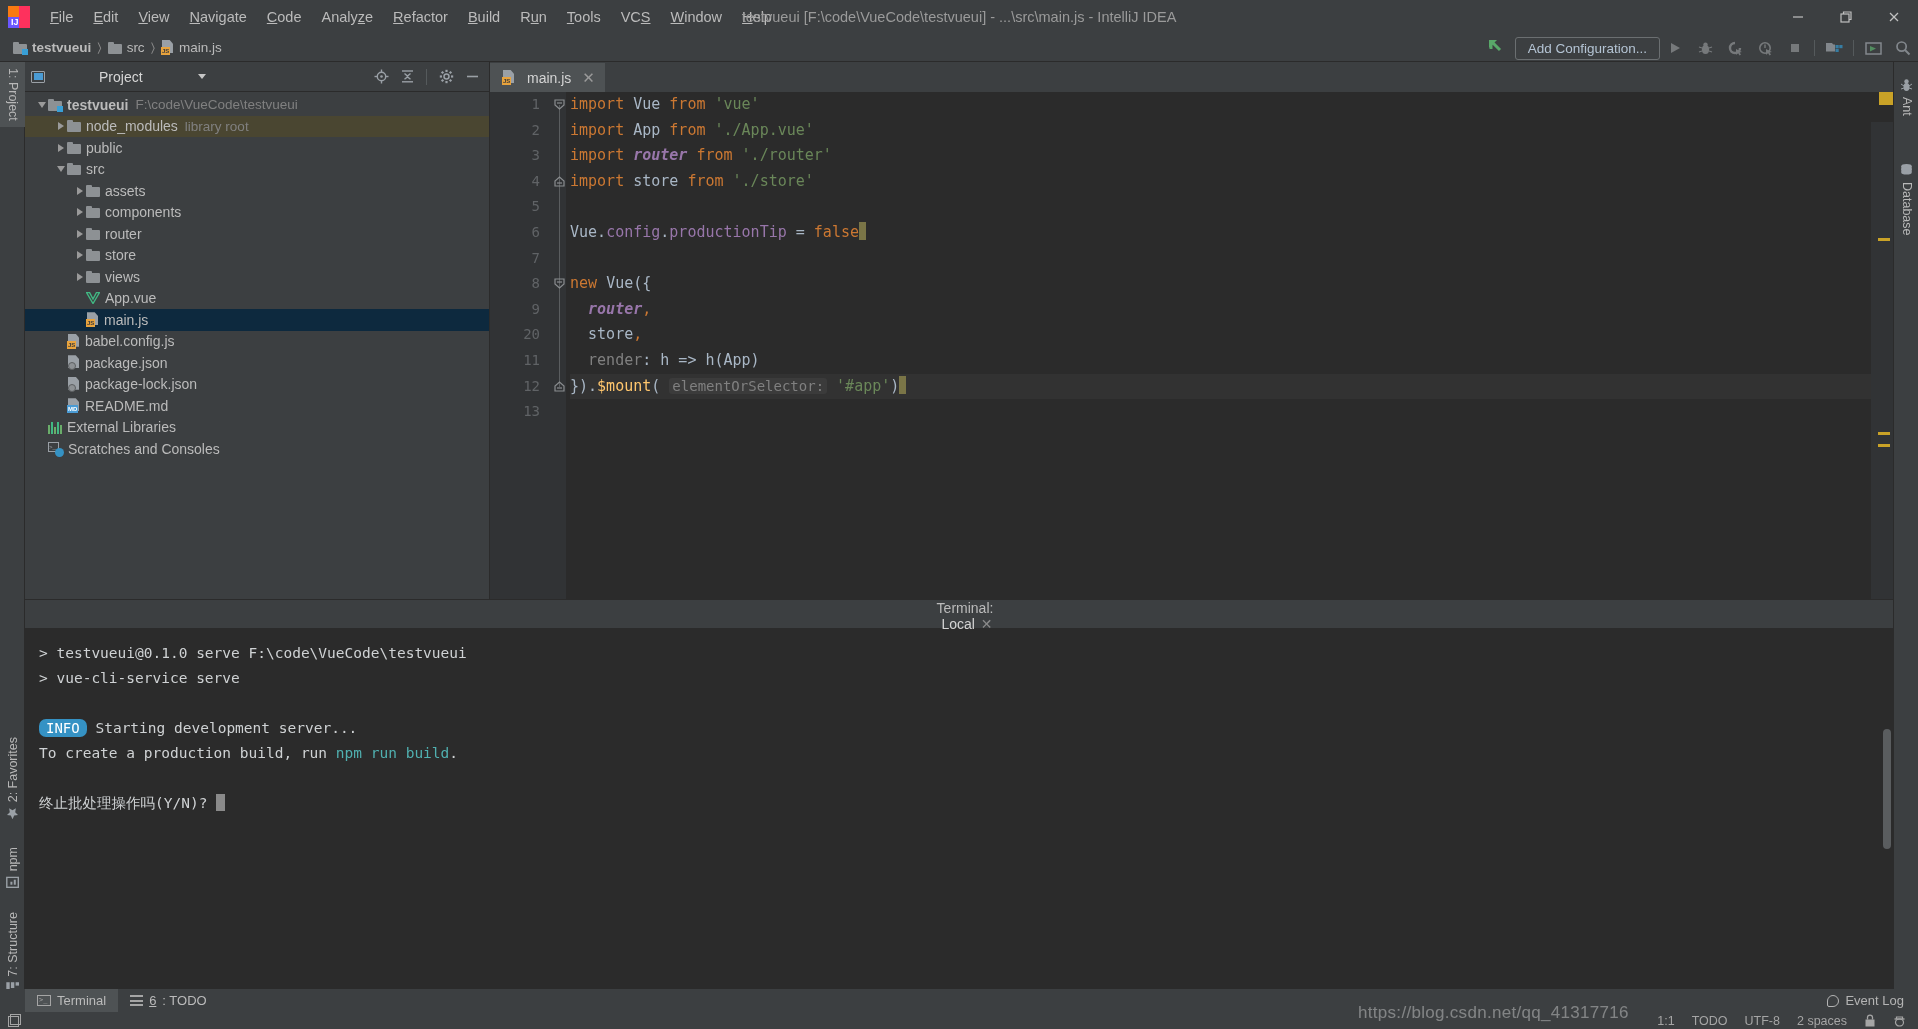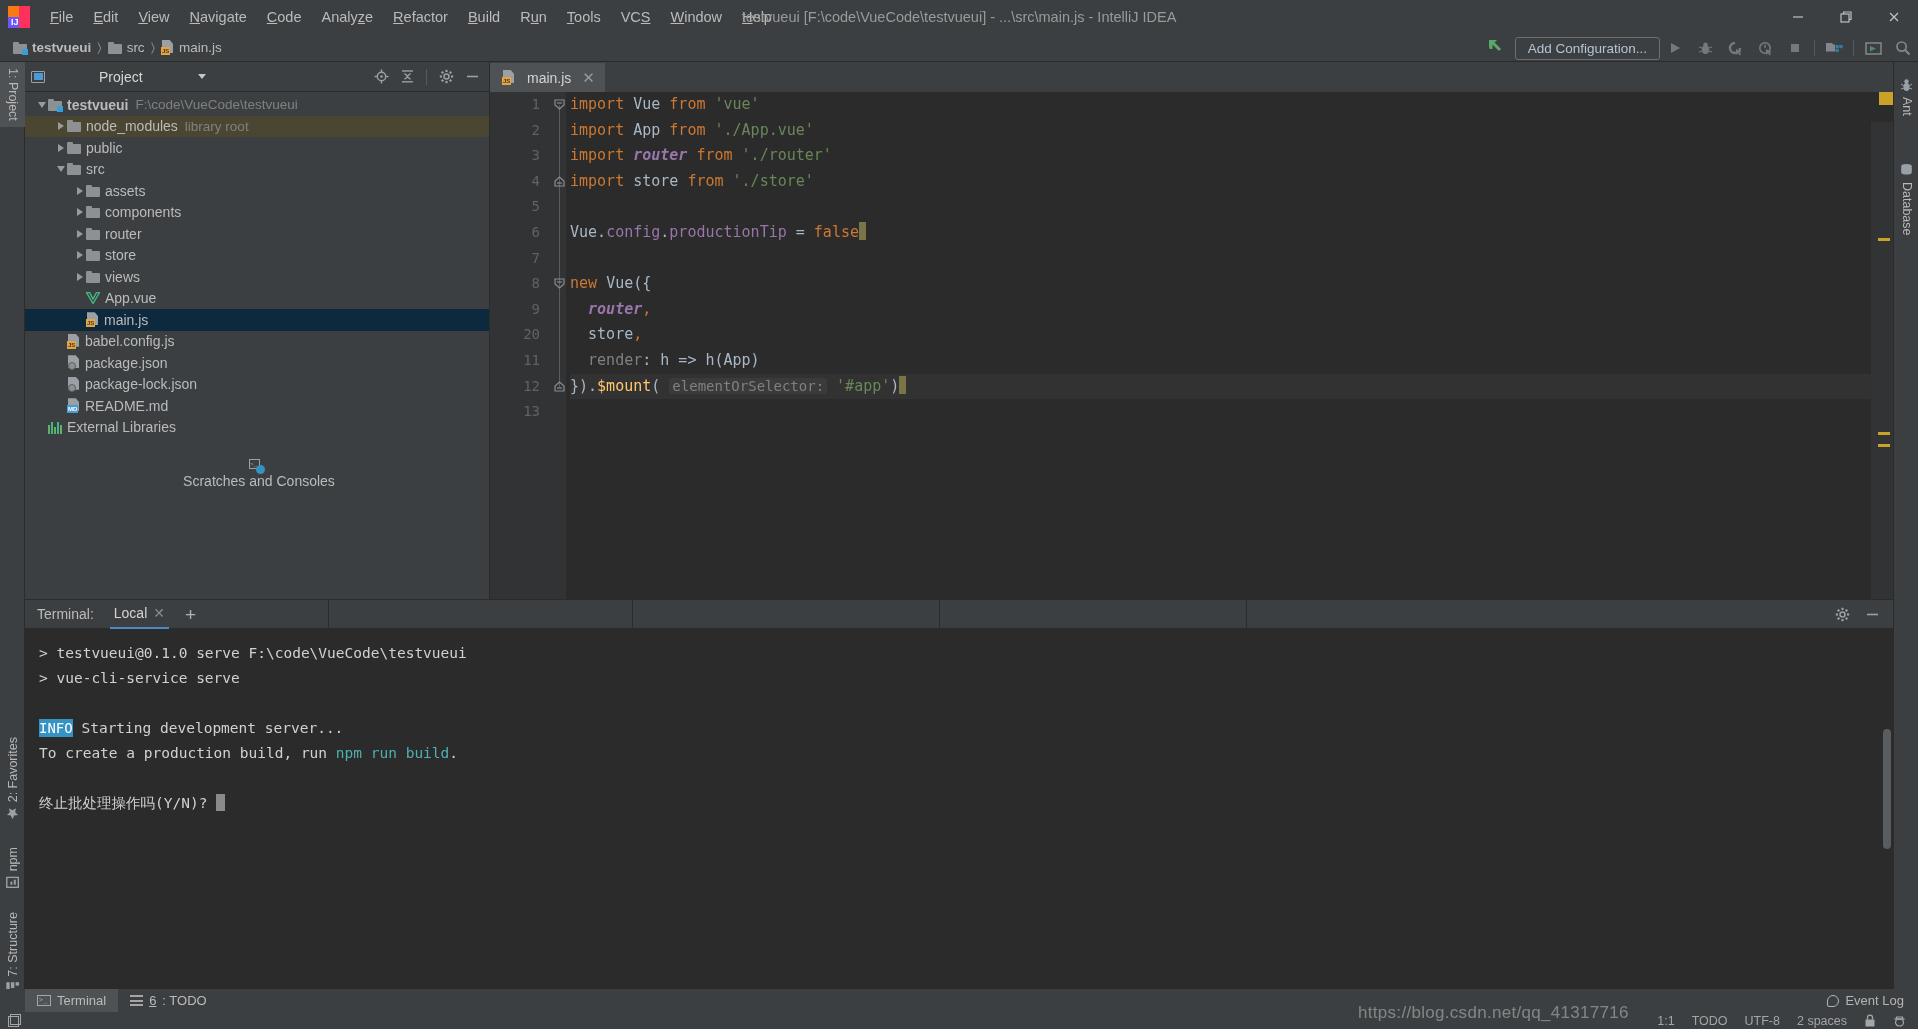--- a/index.html
+++ b/index.html
@@ -165,38 +165,38 @@
   .caret { display:inline-block; width:7px; height:18px; background:#7a7547; vertical-align:-3px; }
 
   .mini-marks { position:absolute; top:30px; right:0; width: 22px; bottom:0; background:#313335; }
   .mini-marks .err { position:absolute; right:3px; width:12px; height:2.6px; background:#c9a227; }
   .vscroll-top { position:absolute; top:30px; right:0; width:14px; height:13px; background:#c9a227; }
 
   
   .term-panel { position: absolute; top: 599px; left: 25px; right: 25px; height: 390px; background:#2b2b2b; }
   .term-head {
     height: 30px; background:#3c3f41; display:flex; align-items:center;
-    border-top:1px solid #2b2b2b; border-bottom:1px solid #2b2b2b; position:relative;
+    border-top:1px solid #2b2b2b; border-bottom:1px solid #2b2b2b; position:relative;flex-direction:column;
   }
   .term-label { font-size:14px; color:#bbbbbb; margin-left:12px; }
   .term-tab {
     margin-left:16px; height:29px; display:flex; align-items:center; gap:6px;
     font-size:14px; color:#d4d4d4; border-bottom:2px solid #4a88c7; padding: 0 4px;
   }
   .term-tab .x { color:#8a8a8a; font-size:14px; }
   .plus { margin-left:16px; color:#b0b0b0; font-size:19px; line-height:1; }
   .thsep { width:1px; height:30px; background:#2b2b2b; }
   .term-head-right { margin-left:auto; display:flex; align-items:center; gap:8px; padding-right:10px; }
 
   .term-body {
     position:absolute; top:30px; left:0; right:0; bottom:0; background:#2b2b2b;
     font-family:"DejaVu Sans Mono", monospace; font-size:14.5px; color:#cfd2d4;
     padding: 12px 0 0 14px; line-height: 25px;
   }
-  .badge-info { background:#3592c4; color:#ffffff; padding:1px 0; font-size:14px; }
+  .badge-info { background:#3592c4; color:#ffffff; padding:1px 7px; font-size:14px;border-radius:7px; }
   .cyan { color:#50b0b0; }
   .blk-caret { display:inline-block; width:9px; height:17px; background:#8a8a8a; vertical-align:-3px; }
   .term-left-rail { position:absolute; left:0; top:30px; bottom:0; width:3px; background:#3c3f41; }
   .tvscroll { position:absolute; right:2px; top:130px; width:8px; height:120px; background:#5a5d5f; border-radius:4px; }
 
   
   .bottom-bar {
     position:absolute; left:0; right:0; top:989px; height:23px; background:#3c3f41;
     display:flex; align-items:center;
   }
@@ -606,21 +606,21 @@
           <span class="arw"></span>
           <span class="ico lib-ico">
             <i style="height: 9px; background: rgb(106, 173, 106);"></i>
             <i style="height: 12px; background: rgb(65, 184, 131);"></i>
             <i style="height: 7px; background: rgb(106, 173, 106);"></i>
             <i style="height: 12px; background: rgb(65, 184, 131);"></i>
             <i style="height: 9px; background: rgb(106, 173, 106);"></i>
           </span>
           <span class="nm">External Libraries</span>
         </div>
-        <div class="trow" style="padding-left: 10px; flex-direction: column;">
+        <div class="trow" style="padding-left: 10px;">
           <span class="arw"></span>
           <span class="ico scr-ico">
             <span class="p">&gt;_</span>
             <span class="c"></span>
           </span>
           <span class="nm">Scratches and Consoles</span>
         </div>
       </div>
   </div>
 

